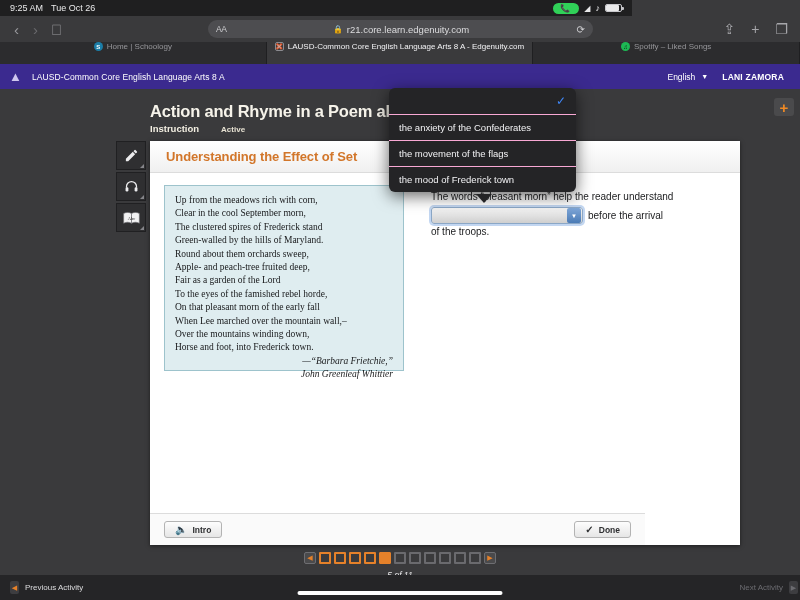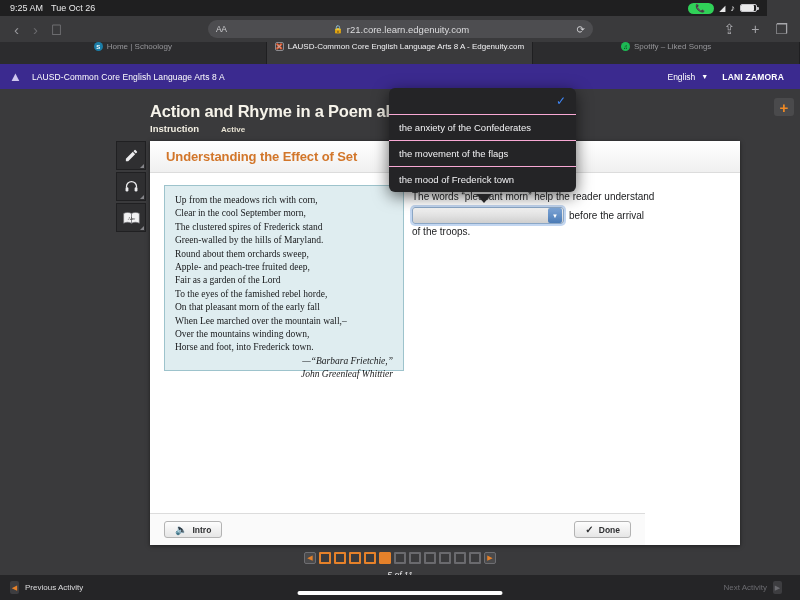--- a/index.html
+++ b/index.html
@@ -6,21 +6,21 @@
   html, body {
     width: 800px; height: 600px;
     background: #1c1c1e;
     font-family: "Liberation Sans", sans-serif;
     overflow: hidden;
   }
   #screen { position: relative; width: 800px; height: 600px; background: #3a3a3c; }
 
   
   .statusbar {
-    position: absolute; top: 0; left: 0; width: 767px; height: 16px;
+    position: absolute; top: 0; left: 0; width: 632px; height: 16px;
     background: #1f1f20; color: #e9e9ea;
     font-size: 9px; display: flex; align-items: center;
   }
   .sb-left { display: flex; gap: 8px; padding-left: 10px; align-items: center; }
   .sb-right { margin-left: auto; padding-right: 10px; display: flex; gap: 5px; align-items: center; }
   .phone-pill {
     background: #30d158; color: #0b2b14; border-radius: 7px;
     padding: 1px 9px 1px 7px; font-size: 8px; display: flex; align-items: center; gap: 2px;
   }
   .batt { width: 17px; height: 8px; border: 1px solid #c8c8cc; border-radius: 2px; position: relative; }
@@ -118,21 +118,21 @@
     position: absolute; top: 52px; left: 150px; width: 590px; height: 404px;
     background: #ffffff; box-shadow: 0 1px 4px rgba(0,0,0,.5);
   }
   .card-head {
     height: 32px; background: linear-gradient(#ffffff, #f0f0f0);
     border-bottom: 1px solid #dcdcdc; display: flex; align-items: center;
   }
   .card-head h2 {
     font-size: 13px; font-weight: bold; color: #d2762a; padding-left: 16px; letter-spacing: -.1px;
   }
-  .card-inner { display: flex; padding: 12px 14px 0 14px; gap: 8px; height: 340px; }
+  .card-inner { display: flex; padding: 12px 14px 0 14px; gap: 27px; height: 340px; }
 
   .poembox {
     width: 240px; background: #dfedf0; border: 1px solid #9dc3cc;
     padding: 8px 10px 10px 10px;
     font-family: "Liberation Serif", serif; font-size: 9.5px; color: #17181a; line-height: 13.4px;
     height: 186px;
   }
   .poembox .attrib {
     text-align: right; font-style: italic; line-height: 13px; font-size: 9.5px;
   }
@@ -183,21 +183,21 @@
   .dotsq.current { background: #e5812a; border: 1px solid #e5812a; }
   .dotsq.todo { border: 2px solid #6a6a6e; background: transparent; }
   .pager-label { font-size: 8.5px; font-style: italic; color: #e8e8ea; margin-top: 2px; }
 
   
   .bottombar {
     position: absolute; bottom: 0; left: 0; width: 800px; height: 25px;
     background: #252527; display: flex; align-items: center; color: #dcdcde; font-size: 8px;
   }
   .prev-act { display: flex; align-items: center; gap: 6px; padding-left: 10px; }
-  .next-act { margin-left: auto; display: flex; align-items: center; gap: 6px; padding-right: 18px; color: #6b6b70; }
+  .next-act { margin-left: auto; display: flex; align-items: center; gap: 6px; padding-right: 2px; color: #6b6b70; }
   .tri {
     width: 9px; height: 13px; background: #3d3d40; border-radius: 2px;
     display: flex; align-items: center; justify-content: center; font-size: 7px; color: #e5812a;
   }
   .tri.dim { color: #6b6b70; }
   .homebar {
     position: absolute; bottom: 5px; left: 50%; transform: translateX(-50%);
     width: 205px; height: 4px; background: #ffffff; border-radius: 3px;
   }
 

